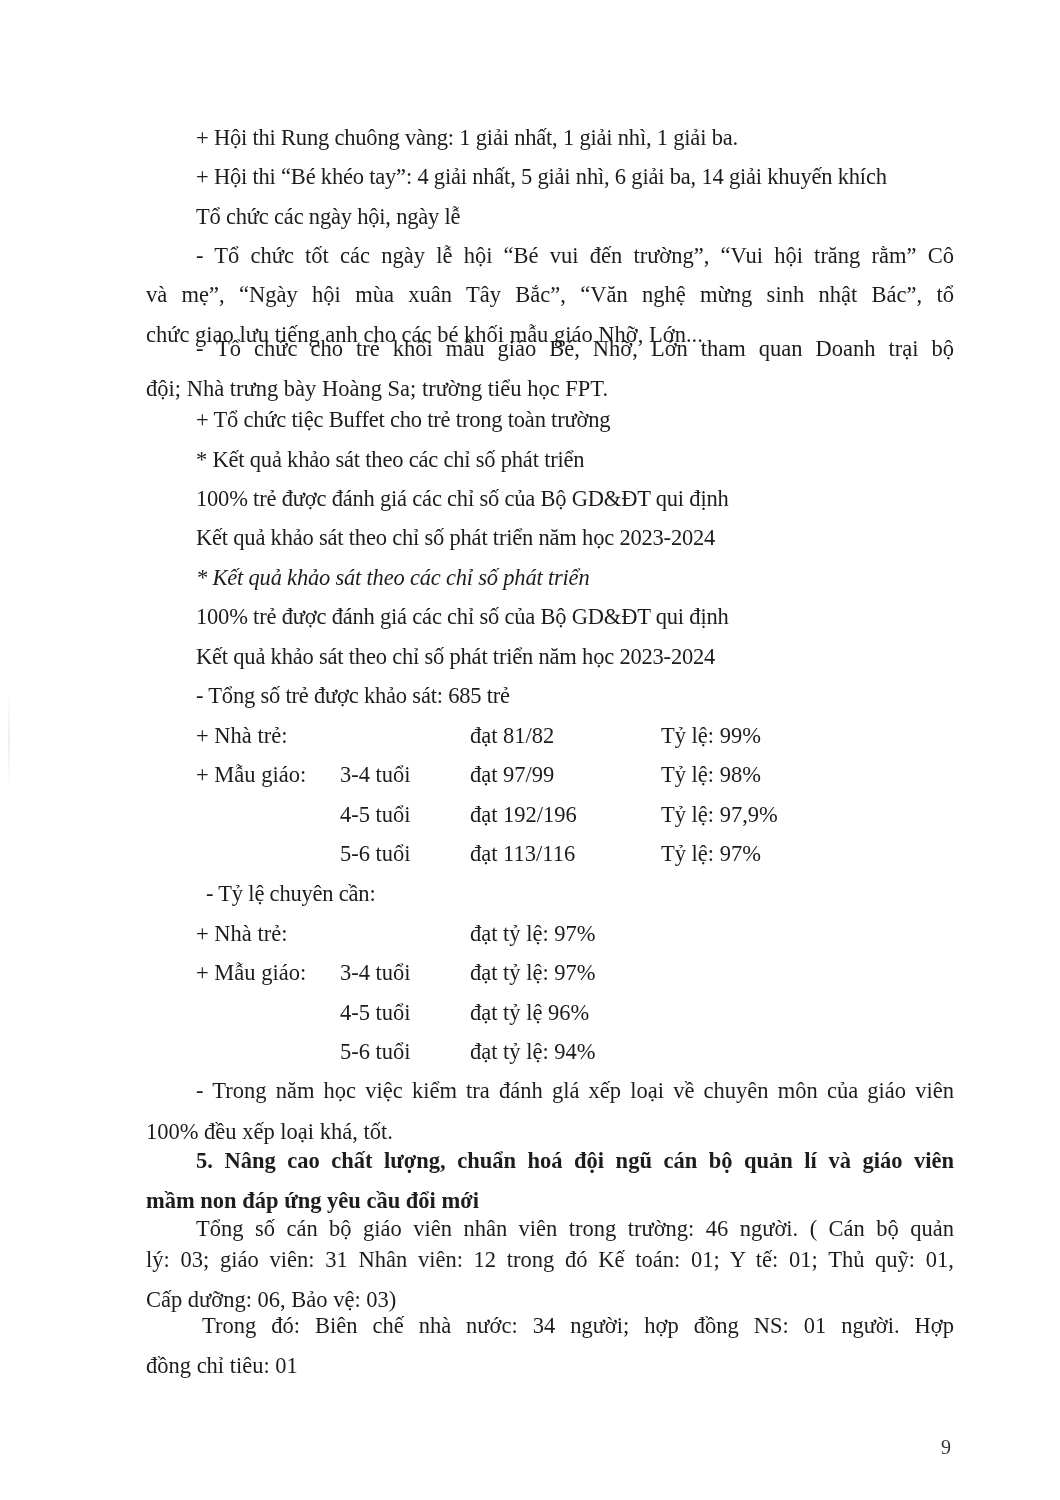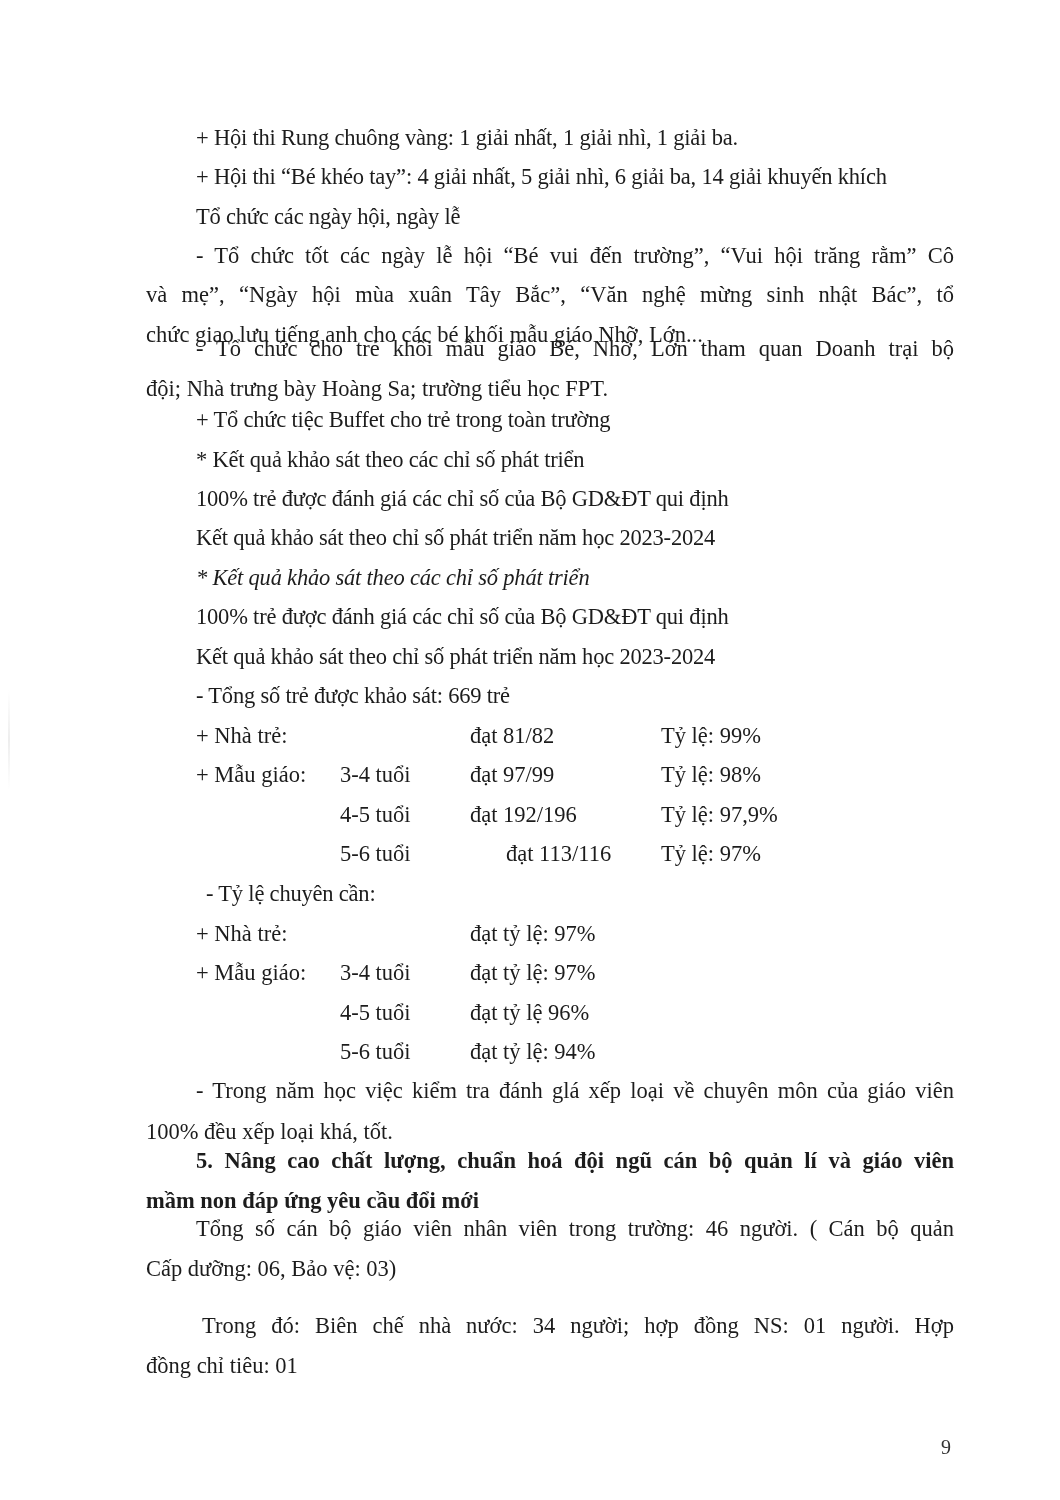--- a/index.html
+++ b/index.html
@@ -52,21 +52,21 @@
   <div class="line" style="left:196px; top:406px;">+ Tổ chức tiệc Buffet cho trẻ trong toàn trường</div>
 
   <div class="line" style="left:196px; top:446px;">* Kết quả khảo sát theo các chỉ số phát triển</div>
   <div class="line" style="left:196px; top:485px;">100% trẻ được đánh giá các chỉ số của Bộ GD&amp;ĐT qui định</div>
   <div class="line" style="left:196px; top:524px;">Kết quả khảo sát theo chỉ số phát triển năm học 2023-2024</div>
 
   <div class="line italic" style="left:196px; top:564px;">* Kết quả khảo sát theo các chỉ số phát triển</div>
   <div class="line" style="left:196px; top:603px;">100% trẻ được đánh giá các chỉ số của Bộ GD&amp;ĐT qui định</div>
   <div class="line" style="left:196px; top:643px;">Kết quả khảo sát theo chỉ số phát triển năm học 2023-2024</div>
 
-  <div class="line" style="left:196px; top:682px;">- Tổng số trẻ được khảo sát: 669 trẻ</div>
+  <div class="line" style="left:196px; top:682px;">- Tổng số trẻ được khảo sát: 685 trẻ</div>
 
   <div>
     <div>
       <span class="col" style="left:196px; top:722px;">+ Nhà trẻ:</span>
       <span class="col" style="left:340px; top:722px;"></span>
       <span class="col" style="left:470px; top:722px;">đạt 81/82</span>
       <span class="col" style="left:661px; top:722px;">Tỷ lệ: 99%</span>
     </div>
     <div>
       <span class="col" style="left:196px; top:761px;">+ Mẫu giáo:</span>
@@ -76,21 +76,21 @@
     </div>
     <div>
       <span class="col" style="left:196px; top:801px;"></span>
       <span class="col" style="left:340px; top:801px;">4-5 tuổi</span>
       <span class="col" style="left:470px; top:801px;">đạt 192/196</span>
       <span class="col" style="left:661px; top:801px;">Tỷ lệ: 97,9%</span>
     </div>
     <div>
       <span class="col" style="left:196px; top:840px;"></span>
       <span class="col" style="left:340px; top:840px;">5-6 tuổi</span>
-      <span class="col" style="left:470px; top:840px;margin-left:36px;">đạt 113/116</span>
+      <span class="col" style="left:470px; top:840px;">đạt 113/116</span>
       <span class="col" style="left:661px; top:840px;">Tỷ lệ: 97%</span>
     </div>
   </div>
 
   <div class="line" style="left:206px; top:880px;">- Tỷ lệ chuyên cần:</div>
   <div>
     <div>
       <span class="col" style="left:196px; top:920px;">+ Nhà trẻ:</span>
       <span class="col" style="left:340px; top:920px;"></span>
       <span class="col" style="left:470px; top:920px;">đạt tỷ lệ: 97%</span>
@@ -117,20 +117,21 @@
     <span class="row last">100% đều xếp loại khá, tốt.</span>
   </div>
 
   <div class="just-wrap bold" style="top:1147px;">
     <span class="row" style="padding-left:50px; margin-bottom:3px; font-weight:bold;">5. Nâng cao chất lượng, chuẩn hoá đội ngũ cán bộ quản lí và giáo viên</span>
     <span class="row last" style="font-weight:bold;">mầm non đáp ứng yêu cầu đổi mới</span>
   </div>
 
   <div class="just-wrap" style="top:1215px;">
     <span class="row" style="padding-left:50px; margin-bottom:3px;">Tổng  số cán bộ giáo viên nhân viên trong trường: 46 người. ( Cán bộ quản</span>
+    <span class="row" style="margin-bottom:3px;">lý: 03; giáo viên: 31 Nhân viên: 12 trong đó Kế toán: 01; Y tế: 01; Thủ quỹ: 01,</span>
     <span class="row last">Cấp dưỡng: 06, Bảo vệ: 03)</span>
   </div>
 
   <div class="just-wrap" style="top:1312px;">
     <span class="row" style="padding-left:56px; margin-bottom:3px;">Trong đó: Biên chế nhà nước: 34 người; hợp đồng NS: 01 người. Hợp</span>
     <span class="row last">đồng chỉ tiêu: 01</span>
   </div>
 
   <div class="pagenum">9</div>
 </div>

